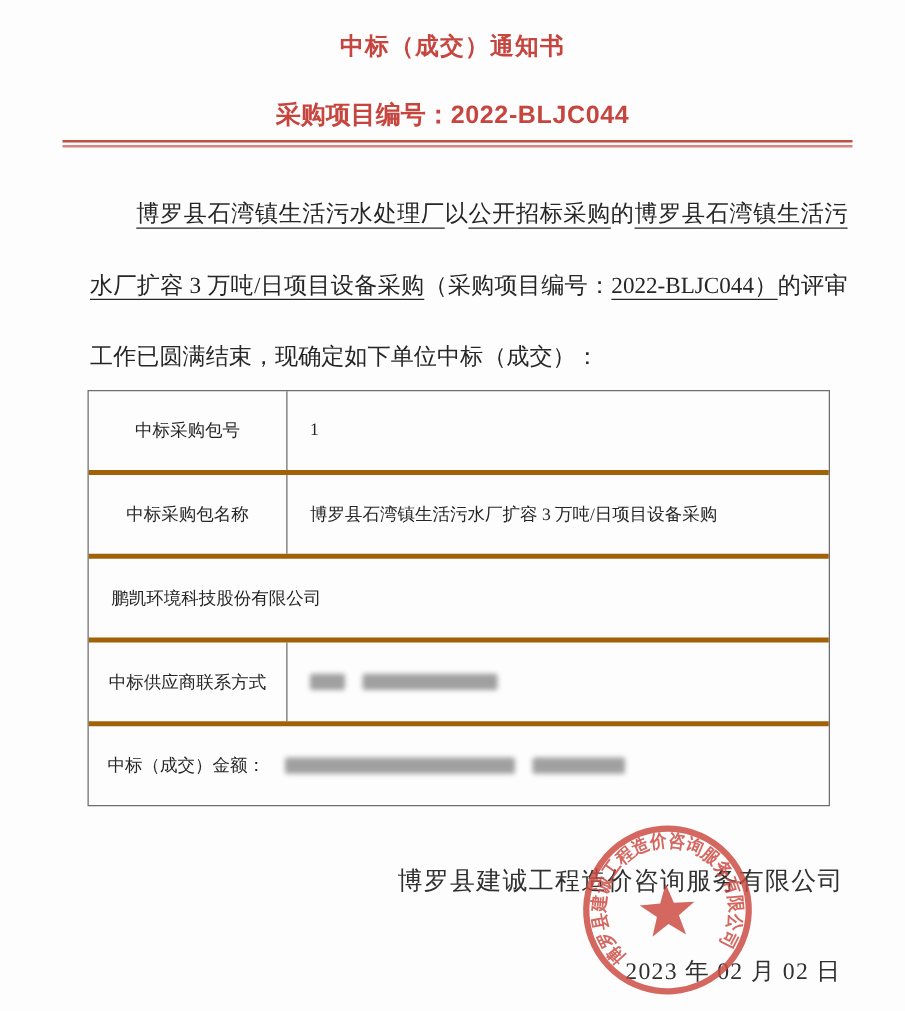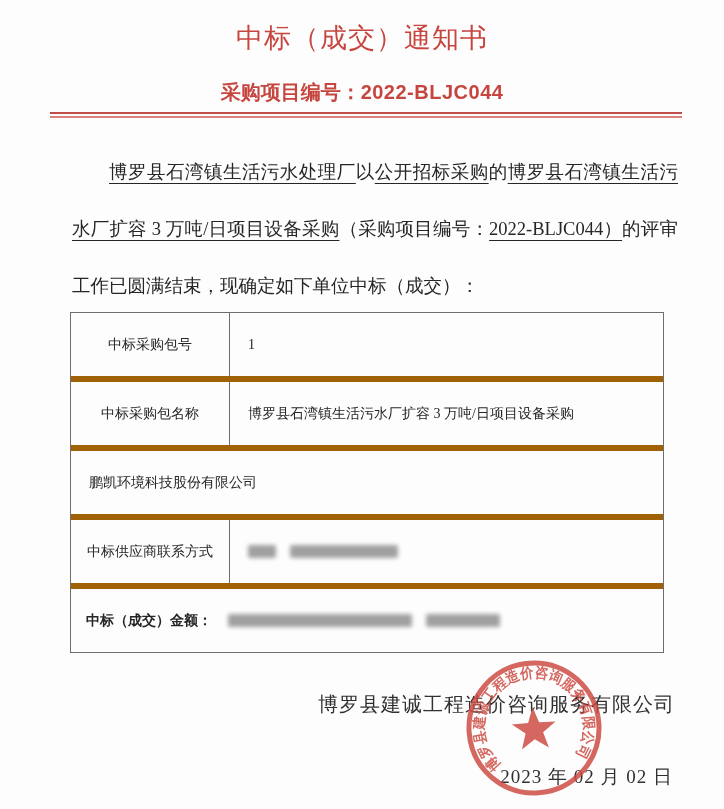--- a/index.html
+++ b/index.html
@@ -8,22 +8,22 @@
     width:724px;height:809px;
     background:#fdfdfd;
     overflow:hidden;
     font-family:"Liberation Serif","DejaVu Serif",serif;
     color:#2a2a2a;
   }
   
   .doc-title{
     margin:0;padding-top:21px;
     text-align:center;
-    font-size:27px;line-height:34px;
-    font-weight:normal;
+    font-size:19px;line-height:34px;
+    font-weight:bold;
     color:#c6453e;
     letter-spacing:1px;
   }
   .doc-subtitle{
     margin-top:24px;
     text-align:center;
     font-size:20px;line-height:26px;
     font-weight:bold;
     color:#c6453e;
   }
@@ -56,35 +56,34 @@
   .award-table{
     position:absolute;
     left:70px;top:312px;
     width:592px;
     border:1px solid #6e6e6e;
     font-size:14px;
     color:#262626;
     background:transparent;
   }
   .t-row{display:flex;height:63px;}
-  .t-row + .t-row{border-top:6px solid #a16207;}
+  .t-row + .t-row{border-top:4px solid #a16207;}
   .t-head{
     width:158px;flex:0 0 158px;
     border-right:1px solid #6e6e6e;
     display:flex;align-items:center;justify-content:center;
     text-align:center;
   }
   .t-val{
     flex:1;display:flex;align-items:center;
     padding-left:18px;
   }
   .t-full{
     width:100%;display:flex;align-items:center;
     padding-left:15px;
-    font-weight:bold;
   }
   .t-full .t-label-inline{margin-right:16px;}
   .redact{
     display:inline-block;height:13px;
     background:#a0a0a0;border-radius:2px;
     filter:blur(2px);
     margin-right:14px;
   }
   
   .footer-company{

